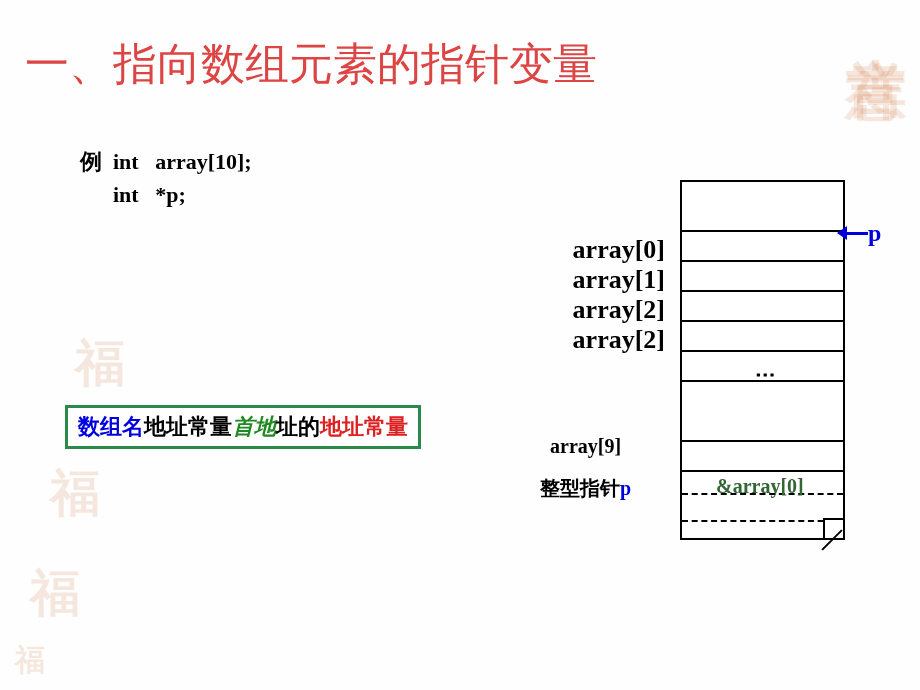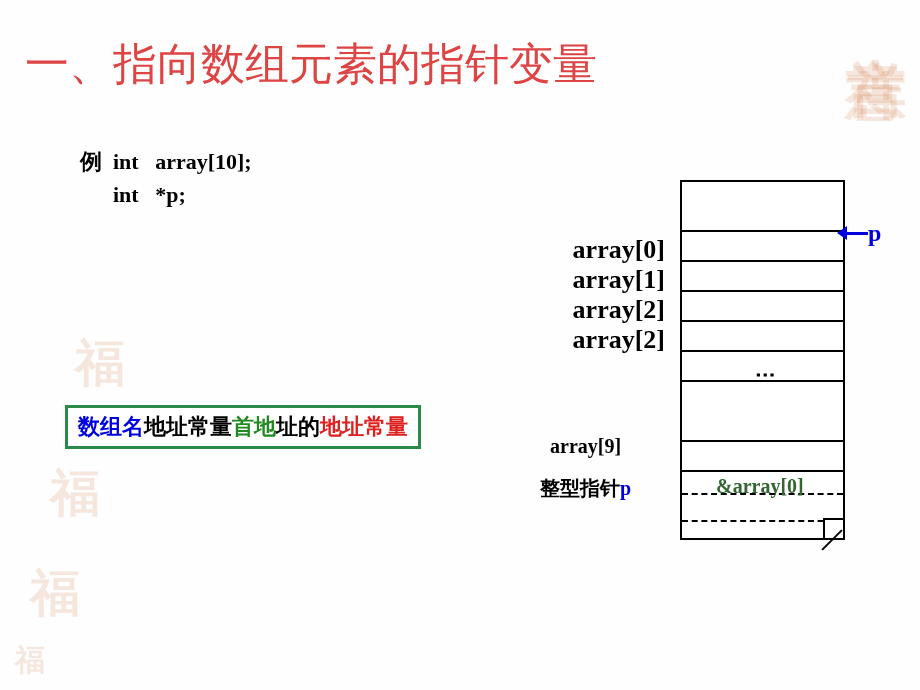--- a/index.html
+++ b/index.html
@@ -42,21 +42,21 @@
       top: 145px;
       left: 80px;
       font-size: 22px;
       font-weight: bold;
       line-height: 1.5;
       font-family: "SimSun", "Times New Roman", serif;
     }
     .code-line { white-space: pre; }
     .red { color: #dd2020; }
     .blue { color: #0000dd; }
-    .green { color: #228822; }
+    .green { color: #228822; font-style: italic; }
     .note-box {
       position: absolute;
       top: 405px;
       left: 65px;
       border: 3px solid #2a8a4a;
       background: #fff;
       padding: 4px 10px;
       font-size: 22px;
       font-weight: bold;
     }

